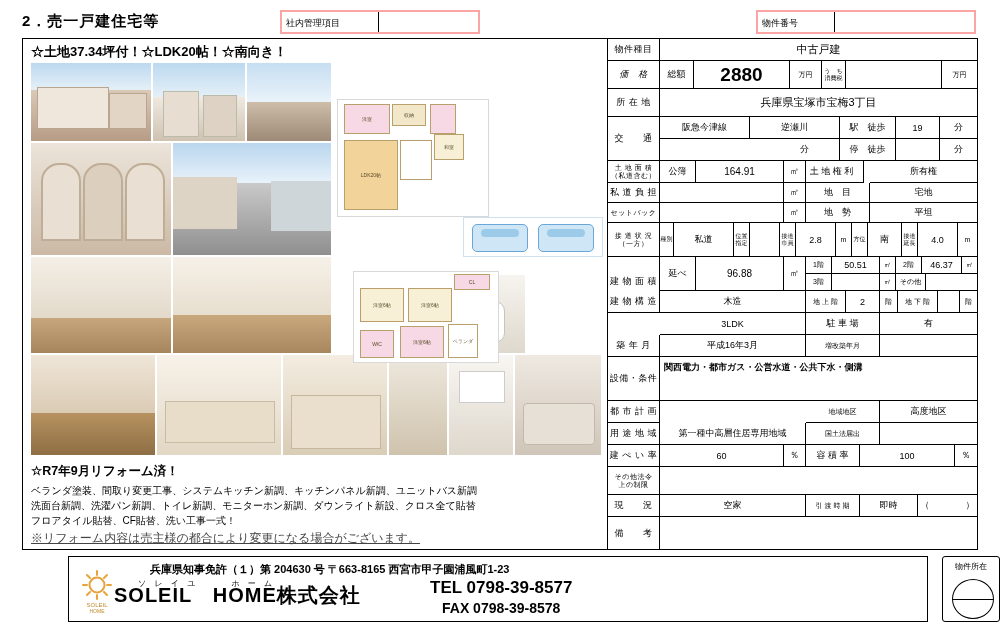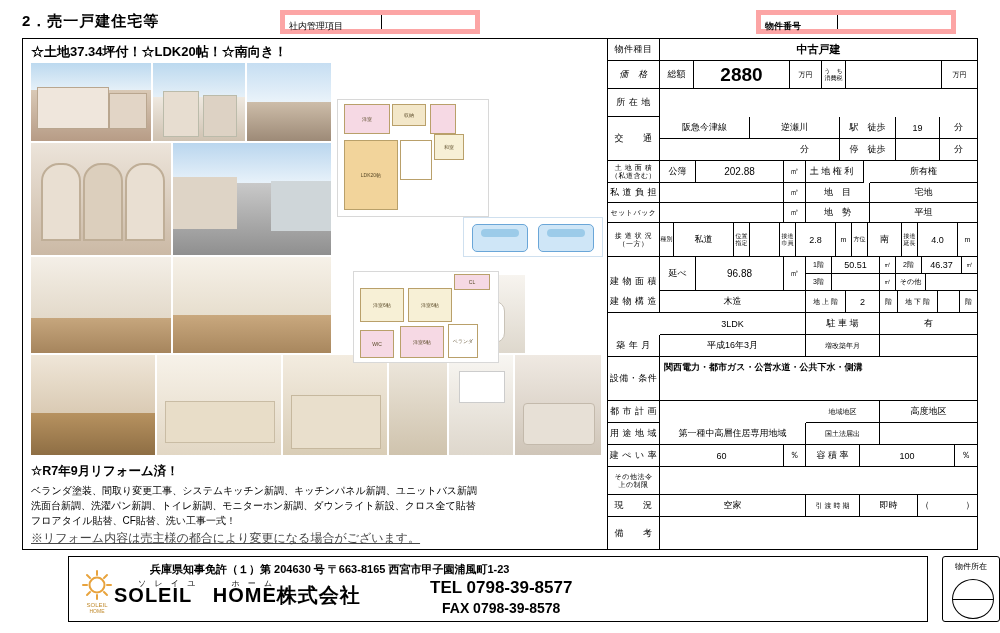--- a/index.html
+++ b/index.html
@@ -2,21 +2,21 @@
 <html><head>
 <meta charset="utf-8">
 <style>
   html,body{margin:0;padding:0;background:#fff;}
   body{width:1000px;height:633px;font-family:"Liberation Sans",sans-serif;color:#000;overflow:hidden;}
   #page{position:relative;width:1000px;height:633px;}
 
   
   .hdr{position:absolute;left:22px;top:10px;width:956px;height:26px;}
   .hdr-title{position:absolute;left:0;top:2px;font-size:15px;font-weight:bold;letter-spacing:1px;}
-  .hdr-box{position:absolute;border:5px solid #fca5a5;height:24px;box-sizing:border-box;padding-left:32px;}
+  .hdr-box{position:absolute;border:2px solid #fca5a5;height:24px;box-sizing:border-box;padding-left:32px;}
   .hdr-box .lbl{position:absolute;left:4px;top:5px;font-size:9px;}
   .hdr-box-div{position:absolute;top:0;bottom:0;width:1px;background:#000;}
 
   
   .frame{position:absolute;left:22px;top:38px;width:956px;height:512px;border:1px solid #000;box-sizing:border-box;}
 
   
   .left{position:absolute;left:0;top:0;width:585px;height:510px;box-sizing:border-box;border-right:1px solid #000;overflow:hidden;}
   .catch{position:absolute;left:8px;top:4px;font-size:13px;font-weight:bold;}
 
@@ -71,21 +71,21 @@
 <body>
 
 <div id="page">
 
   <div class="hdr">
     <div class="hdr-title">2．売一戸建住宅等</div>
     <div class="hdr-box" style="left:258px;top:0;width:200px;">
       <div class="lbl">社内管理項目</div>
       <div class="hdr-box-div" style="left:96px;"></div>
     </div>
-    <div class="hdr-box" style="left:734px;top:0;width:200px;font-weight:bold;">
+    <div class="hdr-box" style="left:734px;top:0;width:220px;">
       <div class="lbl">物件番号</div>
       <div class="hdr-box-div" style="left:76px;"></div>
     </div>
   </div>
 
   <div class="frame">
 
     <div class="left">
       <div class="catch">☆土地37.34坪付！☆LDK20帖！☆南向き！</div>
 
@@ -187,51 +187,52 @@
         <div class="r2" style="white-space:pre-line;">ベランダ塗装、間取り変更工事、システムキッチン新調、キッチンパネル新調、ユニットバス新調
 洗面台新調、洗濯パン新調、トイレ新調、モニターホン新調、ダウンライト新設、クロス全て貼替
 フロアタイル貼替、CF貼替、洗い工事一式！</div>
         <div class="r3">※リフォーム内容は売主様の都合により変更になる場合がございます。</div>
       </div>
     </div>
 
     <div class="right">
 
       <div class="cell lblc" style="left:0;top:0;width:52px;height:22px;">物件種目</div>
-      <div class="cell ctr nr v11" style="left:52px;top:0;width:317px;height:22px;font-weight:bold;">中古戸建</div>
+      <div class="cell ctr nr v11" style="left:52px;top:0;width:317px;height:22px;font-weight:normal;">中古戸建</div>
 
       <div class="cell lblc" style="left:0;top:22px;width:52px;height:28px;font-style:italic;">価　格</div>
       <div class="cell ctr" style="left:52px;top:22px;width:34px;height:28px;">総額</div>
       <div class="cell ctr big" style="left:86px;top:22px;width:96px;height:28px;">2880</div>
       <div class="cell ctr tiny2" style="left:182px;top:22px;width:32px;height:28px;">万円</div>
       <div class="cell ctr tiny" style="left:214px;top:22px;width:24px;height:28px;white-space:pre-line;">う　ち
 消費税</div>
       <div class="cell ctr" style="left:238px;top:22px;width:96px;height:28px;"></div>
       <div class="cell ctr nr tiny2" style="left:334px;top:22px;width:35px;height:28px;">万円</div>
 
       <div class="cell lblc" style="left:0;top:50px;width:52px;height:28px;">所 在 地</div>
+      <div class="cell ctr nr v11" style="left:52px;top:50px;width:317px;height:28px;">兵庫県宝塚市宝梅3丁目</div>
 
       <div class="cell lblc" style="left:0;top:78px;width:52px;height:44px;">交　　通</div>
       <div class="cell ctr" style="left:52px;top:78px;width:90px;height:22px;">阪急今津線</div>
       <div class="cell ctr" style="left:142px;top:78px;width:90px;height:22px;">逆瀬川</div>
       <div class="cell ctr" style="left:232px;top:78px;width:56px;height:22px;">駅　徒歩</div>
       <div class="cell ctr" style="left:288px;top:78px;width:44px;height:22px;">19</div>
       <div class="cell ctr nr" style="left:332px;top:78px;width:37px;height:22px;">分</div>
 
       <div class="cell ctr" style="left:52px;top:100px;width:180px;height:22px;"></div>
       <div class="cell ctr" style="left:232px;top:100px;width:0px;height:22px;border:none;"></div>
       <div class="cell ctr" style="left:52px;top:100px;width:180px;height:22px;border-right:1px solid #000;justify-content:flex-end;padding-right:30px;">分</div>
       <div class="cell ctr" style="left:232px;top:100px;width:56px;height:22px;">停　徒歩</div>
       <div class="cell ctr" style="left:288px;top:100px;width:44px;height:22px;"></div>
       <div class="cell ctr nr" style="left:332px;top:100px;width:37px;height:22px;">分</div>
 
       <div class="cell lblc tiny2" style="left:0;top:122px;width:52px;height:22px;white-space:pre-line;">土 地 面 積
 （私道含む）</div>
       <div class="cell ctr" style="left:52px;top:122px;width:36px;height:22px;">公簿</div>
-      <div class="cell ctr v10" style="left:88px;top:122px;width:88px;height:22px;">202.88</div>
+      <div class="cell ctr v10" style="left:88px;top:122px;width:88px;height:22px;">164.91</div>
       <div class="cell ctr" style="left:176px;top:122px;width:22px;height:22px;">㎡</div>
       <div class="cell ctr" style="left:192px;top:122px;width:64px;height:22px;">土 地 権 利</div>
       <div class="cell ctr nr" style="left:262px;top:122px;width:107px;height:22px;">所有権</div>
 
       <div class="cell lblc" style="left:0;top:144px;width:52px;height:20px;text-align:right;">私 道 負 担</div>
       <div class="cell ctr" style="left:52px;top:144px;width:124px;height:20px;"></div>
       <div class="cell ctr" style="left:176px;top:144px;width:22px;height:20px;">㎡</div>
       <div class="cell ctr" style="left:198px;top:144px;width:64px;height:20px;">地　目</div>
       <div class="cell ctr nr" style="left:262px;top:144px;width:107px;height:20px;">宅地</div>
 

